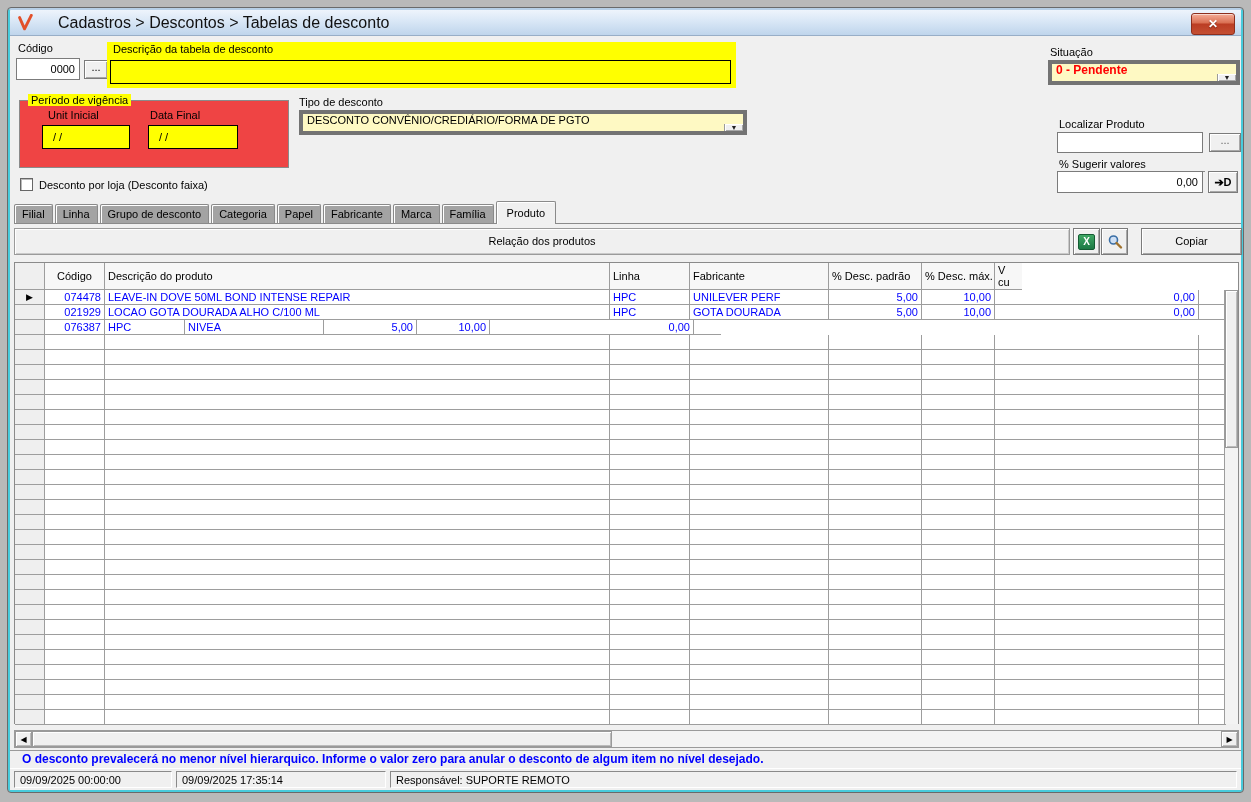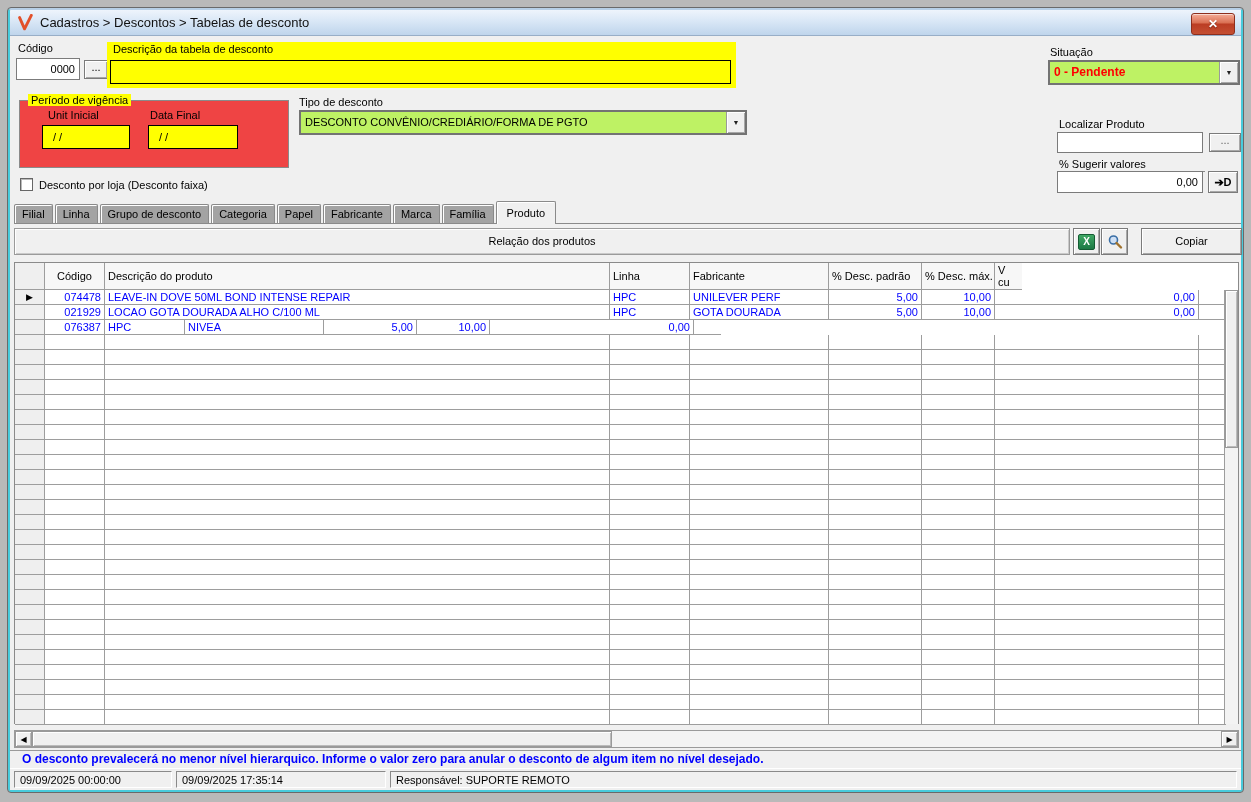--- a/index.html
+++ b/index.html
@@ -10,21 +10,21 @@
     background:#f0f0f0;
     border:2px solid; border-color:#b7cfe6 #48cbdc #48cbdc #48cbdc;
     outline:1px solid #6a6a6a; border-radius:3px;
   }
   .titlebar {
     position:relative; height:26px;
     background:linear-gradient(#eef4fc 0%, #d9e7f6 45%, #bfd5ec 100%);
     border-bottom:1px solid #98aec7; border-radius:2px 2px 0 0;
     display:flex; align-items:center; padding-left:6px;
   }
-  .title-text { font-size:13px; color:#111; margin-left:6px; }
+  .title-text { font-size:16px; color:#111; margin-left:24px; }
   .close-btn {
     position:absolute; right:6px; top:3px; width:44px; height:22px;
     background:linear-gradient(#f5ac97 0%, #d8english 0%, #d96f52 45%, #bb3d24 50%, #c44f33 100%);
     background:linear-gradient(#f5ac97 0%, #d96f52 45%, #bb3d24 50%, #c44f33 100%);
     border:1px solid #8c2e1d; border-radius:3px;
     color:#fff; font-weight:bold; font-size:12px; text-align:center; line-height:20px;
     box-shadow:inset 0 1px 0 rgba(255,255,255,.55); text-shadow:0 1px 1px #7a1f10;
     cursor:default;
   }
   .client { position:relative; width:100%; height:754px; background:#f0f0f0; font-size:11px; }
@@ -35,21 +35,21 @@
     font-size:11px; line-height:20px; padding:0 4px; overflow:hidden; white-space:nowrap;
   }
   .yellow-bg { background:#ffff00; }
   .yellow-field { background:#ffff00; border:1px solid #000; }
   .raised {
     background:#f0f0f0; border:1px solid #7b7b7b;
     box-shadow:inset 1px 1px 0 #ffffff, inset -1px -1px 0 #a8a8a8;
   }
   .btn { position:absolute; text-align:center; font-size:11px; cursor:default; }
 
-  .combo { position:absolute; background:#bef264; border:2px solid #737373; display:flex; }
+  .combo { position:absolute; background:#fef9c3; border:4px solid #737373; display:flex;align-items:flex-end; }
   .combo .cv { flex:1; line-height:21px; padding:0 4px; overflow:hidden; white-space:nowrap; }
   .combo .arrow {
     width:19px; background:#f0f0f0; border-left:1px solid #9a9a9a;
     box-shadow:inset 1px 1px 0 #fff, inset -1px -1px 0 #a8a8a8;
     display:flex; align-items:center; justify-content:center; font-size:7px; color:#222;
   }
   .red-bold { color:#f00; font-weight:bold; font-size:12px; }
 
   .groupbox {
     position:absolute; background:#ef4444; border:1px solid #8a8a8a;

